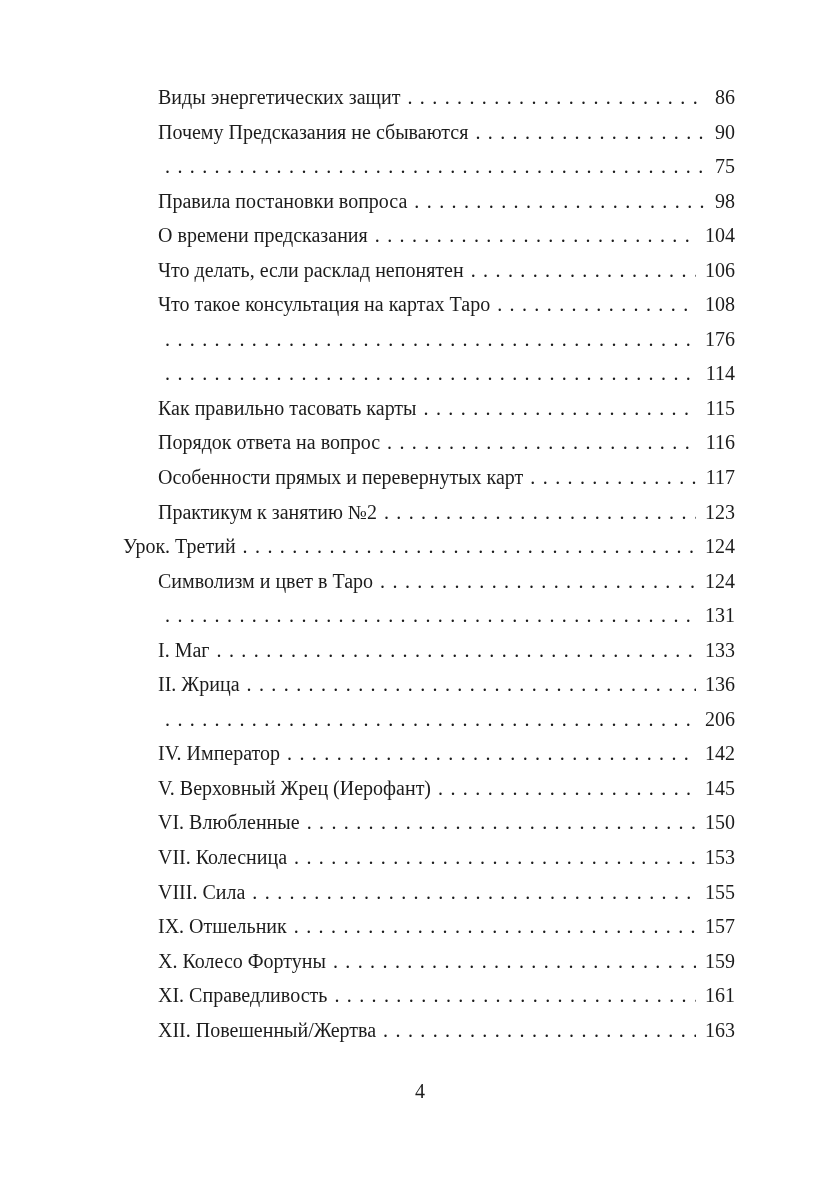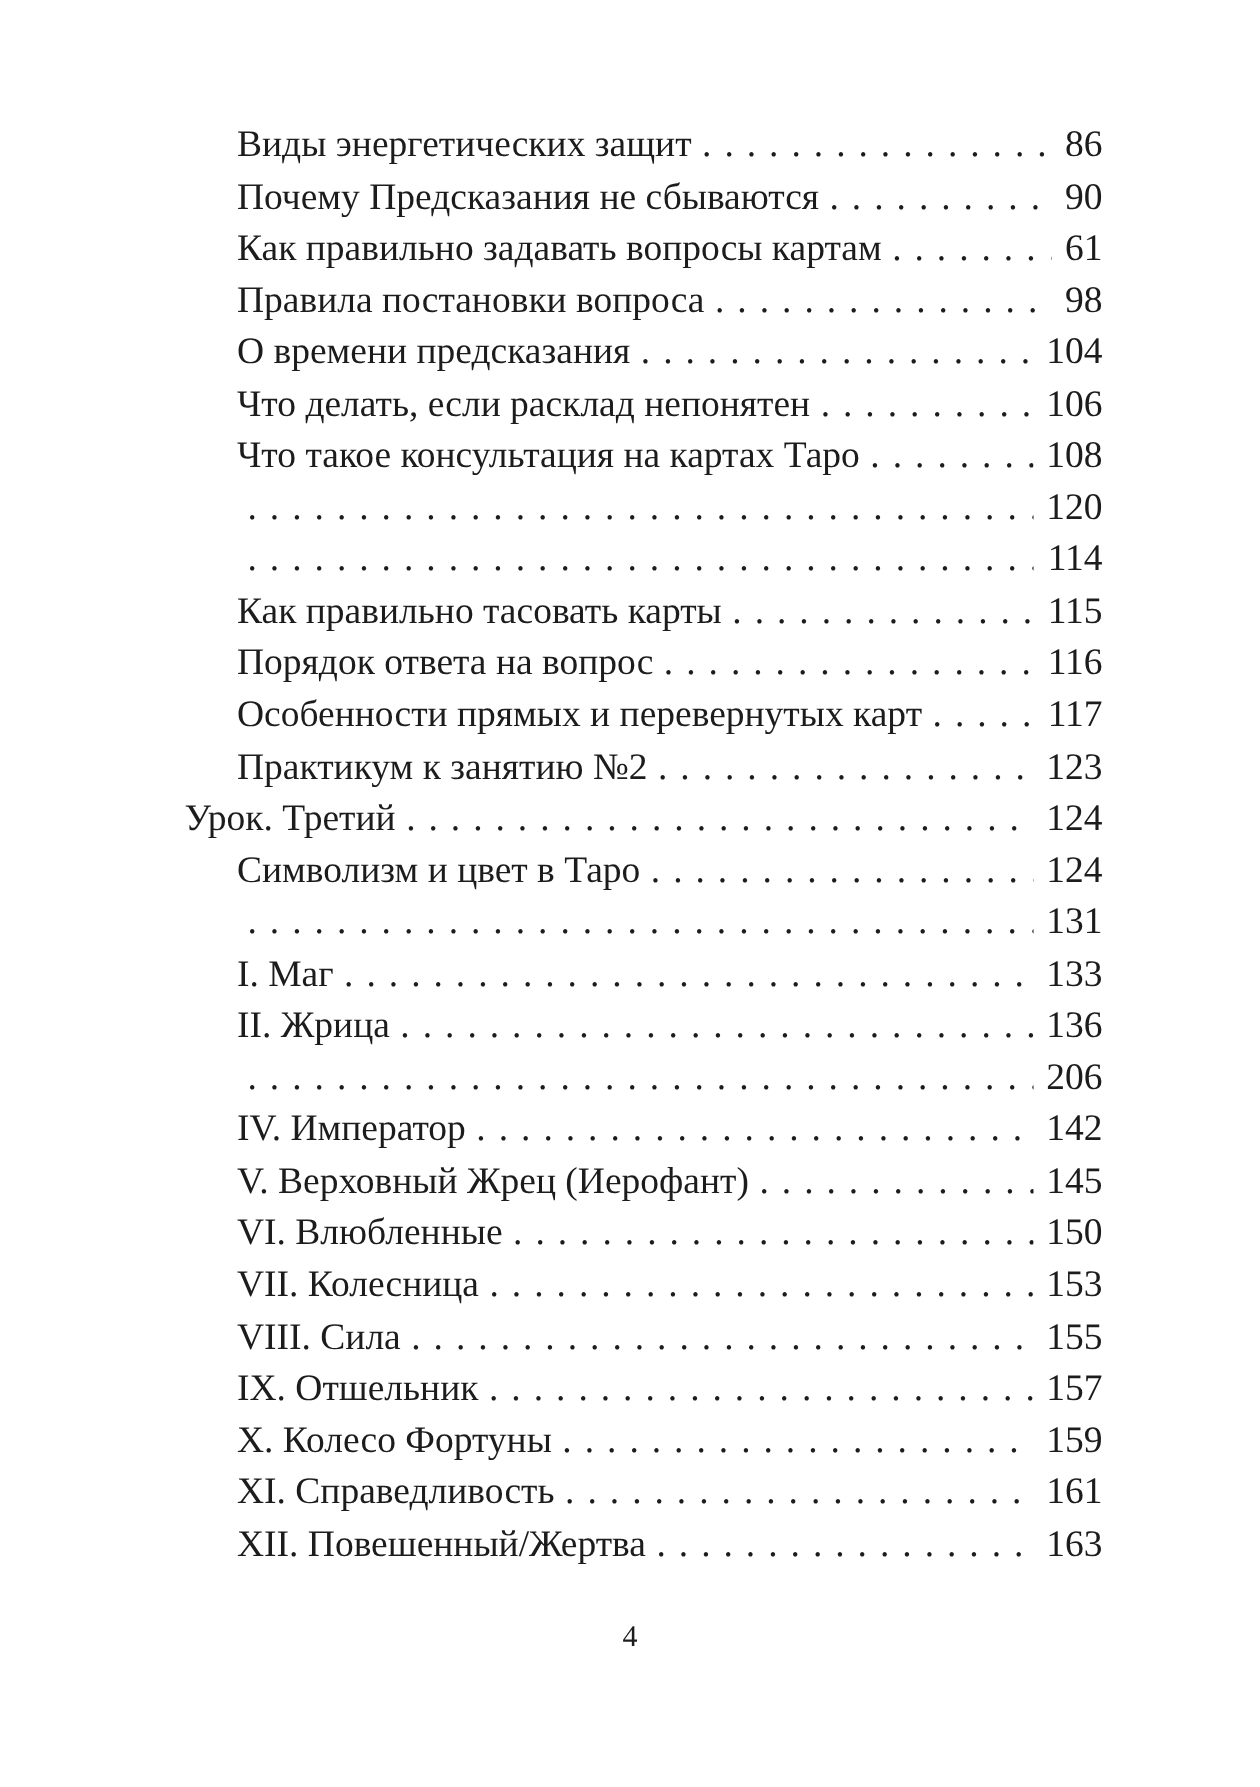--- a/index.html
+++ b/index.html
@@ -17,21 +17,21 @@
     overflow: hidden;
     box-sizing: border-box;
   }
   .toc {
     padding: 80px 105px 0 123px; 
   }
   .toc-row {
     display: flex;
     align-items: baseline;
     line-height: 34.55px;
-    font-size: 25px;
+    font-size: 20px;
     white-space: nowrap;
   }
   .toc-row.level-1 {
     padding-left: 35px; 
   }
   .toc-title {
     flex: 0 0 auto;
   }
   .toc-dots {
     flex: 1 1 auto;
@@ -61,23 +61,22 @@
         <span class="toc-title">Виды энергетических защит</span>
         <span class="toc-dots">. . . . . . . . . . . . . . . . . . . . . . . . . . . . . . . . . . . . . . . . . . . . . . . . . . . . . . . . . . . . . . . . . . . . . . . . . . . . . . . . . . . . . . . . . . . . . . . . . . . . . . . . . . . . . . . . . . . . . . . . </span>
         <span class="toc-page">86</span>
       </div>
       <div class="toc-row level-1">
         <span class="toc-title">Почему Предсказания не сбываются</span>
         <span class="toc-dots">. . . . . . . . . . . . . . . . . . . . . . . . . . . . . . . . . . . . . . . . . . . . . . . . . . . . . . . . . . . . . . . . . . . . . . . . . . . . . . . . . . . . . . . . . . . . . . . . . . . . . . . . . . . . . . . . . . . . . . . . </span>
         <span class="toc-page">90</span>
       </div>
       <div class="toc-row level-1">
-        <span class="toc-title">Как правильно задавать вопросы картам</span>
-        <span class="toc-dots">. . . . . . . . . . . . . . . . . . . . . . . . . . . . . . . . . . . . . . . . . . . . . . . . . . . . . . . . . . . . . . . . . . . . . . . . . . . . . . . . . . . . . . . . . . . . . . . . . . . . . . . . . . . . . . . . . . . . . . . . </span>
-        <span class="toc-page">61</span>
+        <span class="toc-dots">. . . . . . . . . . . . . . . . . . . . . . . . . . . . . . . . . . . . . . . . . . . . . . . . . . . . . . . . . . . . . . . . . . . . . . . . . . . . . . . . . . . . . . . . . . . . . . . . . . . . . . . . . . . . . . . . . . . . . . . . </span>
+        <span class="toc-page">75</span>
       </div>
       <div class="toc-row level-1">
         <span class="toc-title">Правила постановки вопроса</span>
         <span class="toc-dots">. . . . . . . . . . . . . . . . . . . . . . . . . . . . . . . . . . . . . . . . . . . . . . . . . . . . . . . . . . . . . . . . . . . . . . . . . . . . . . . . . . . . . . . . . . . . . . . . . . . . . . . . . . . . . . . . . . . . . . . . </span>
         <span class="toc-page">98</span>
       </div>
       <div class="toc-row level-1">
         <span class="toc-title">О времени предсказания</span>
         <span class="toc-dots">. . . . . . . . . . . . . . . . . . . . . . . . . . . . . . . . . . . . . . . . . . . . . . . . . . . . . . . . . . . . . . . . . . . . . . . . . . . . . . . . . . . . . . . . . . . . . . . . . . . . . . . . . . . . . . . . . . . . . . . . </span>
         <span class="toc-page">104</span>
@@ -87,21 +86,21 @@
         <span class="toc-dots">. . . . . . . . . . . . . . . . . . . . . . . . . . . . . . . . . . . . . . . . . . . . . . . . . . . . . . . . . . . . . . . . . . . . . . . . . . . . . . . . . . . . . . . . . . . . . . . . . . . . . . . . . . . . . . . . . . . . . . . . </span>
         <span class="toc-page">106</span>
       </div>
       <div class="toc-row level-1">
         <span class="toc-title">Что такое консультация на картах Таро</span>
         <span class="toc-dots">. . . . . . . . . . . . . . . . . . . . . . . . . . . . . . . . . . . . . . . . . . . . . . . . . . . . . . . . . . . . . . . . . . . . . . . . . . . . . . . . . . . . . . . . . . . . . . . . . . . . . . . . . . . . . . . . . . . . . . . . </span>
         <span class="toc-page">108</span>
       </div>
       <div class="toc-row level-1">
         <span class="toc-dots">. . . . . . . . . . . . . . . . . . . . . . . . . . . . . . . . . . . . . . . . . . . . . . . . . . . . . . . . . . . . . . . . . . . . . . . . . . . . . . . . . . . . . . . . . . . . . . . . . . . . . . . . . . . . . . . . . . . . . . . . </span>
-        <span class="toc-page">120</span>
+        <span class="toc-page">176</span>
       </div>
       <div class="toc-row level-1">
         <span class="toc-dots">. . . . . . . . . . . . . . . . . . . . . . . . . . . . . . . . . . . . . . . . . . . . . . . . . . . . . . . . . . . . . . . . . . . . . . . . . . . . . . . . . . . . . . . . . . . . . . . . . . . . . . . . . . . . . . . . . . . . . . . . </span>
         <span class="toc-page">114</span>
       </div>
       <div class="toc-row level-1">
         <span class="toc-title">Как правильно тасовать карты</span>
         <span class="toc-dots">. . . . . . . . . . . . . . . . . . . . . . . . . . . . . . . . . . . . . . . . . . . . . . . . . . . . . . . . . . . . . . . . . . . . . . . . . . . . . . . . . . . . . . . . . . . . . . . . . . . . . . . . . . . . . . . . . . . . . . . . </span>
         <span class="toc-page">115</span>
       </div>

